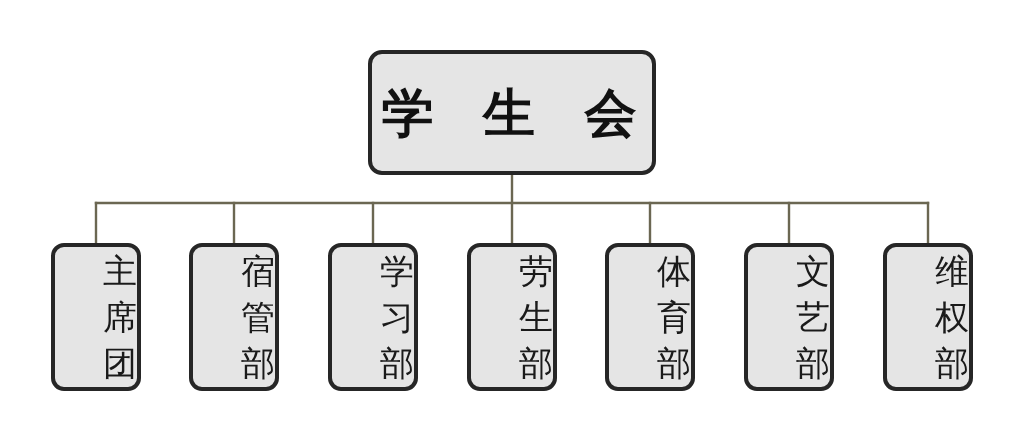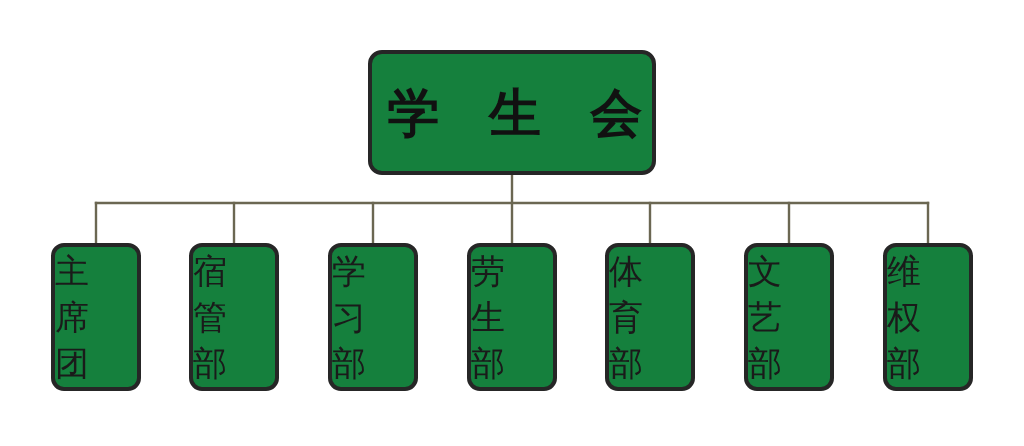--- a/index.html
+++ b/index.html
@@ -21,25 +21,25 @@
     position: absolute;
     left: 0;
     top: 0;
     width: 1024px;
     height: 446px;
     pointer-events: none;
   }
   .node {
     position: absolute;
     box-sizing: border-box;
-    background: #15803d;
+    background: #e5e5e5;
     border: 4px solid #262626;
     display: flex;
     align-items: center;
-    justify-content: flex-start;
+    justify-content: flex-end;
     z-index: 2;
   }
   .node-root {
     left: 368px;
     top: 50px;
     width: 288px;
     height: 125px;
     border-radius: 14px;
   }
   .node-root .node-label {

